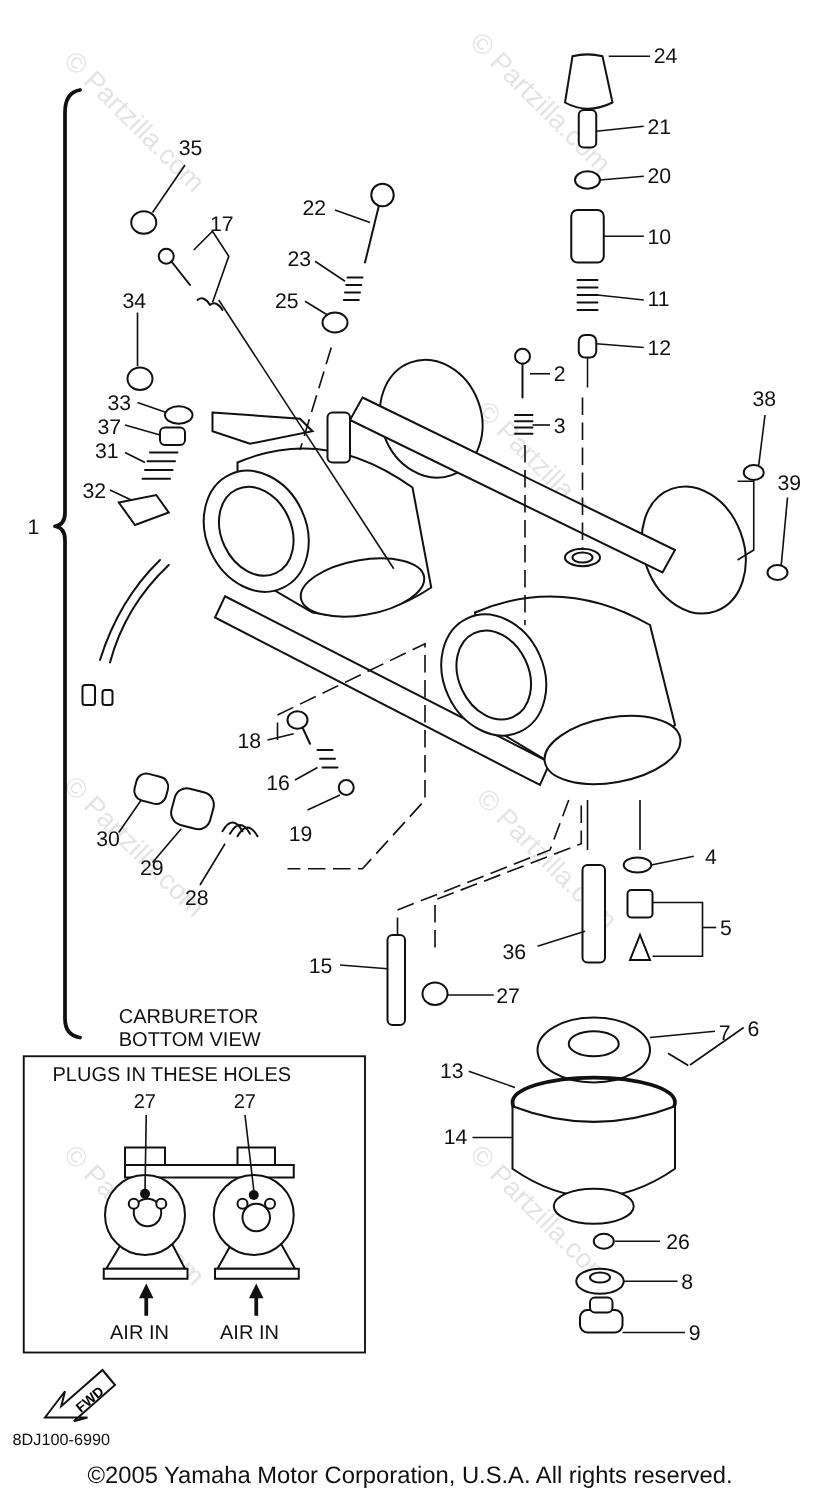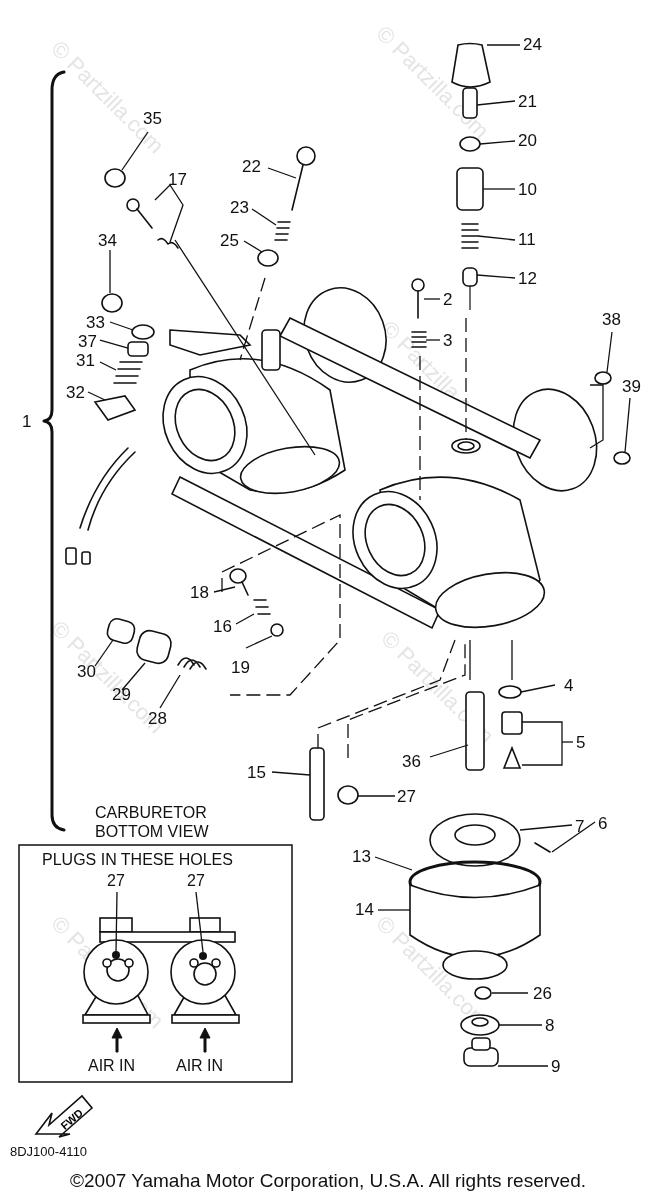--- a/index.html
+++ b/index.html
@@ -289,14 +289,14 @@
     <text class="cap" x="88" y="1071">AIR IN</text>
     <text class="cap" x="176" y="1071">AIR IN</text>
   </g>
 
   <g>
     <path class="part" d="M36,1134 L52,1113 L49,1125 L82,1096 L92,1108 L59,1137 L70,1134 Z"></path>
     <text x="58" y="1124" font-size="11" font-weight="bold" font-family="Liberation Sans, sans-serif" transform="rotate(-40 70 1118)">FWD</text>
   </g>
 </svg>
 
-<div class="code">8DJ100-4110</div>
-<div class="copyright">©2007  Yamaha Motor Corporation, U.S.A. All rights reserved.</div>
+<div class="code">8DJ100-6990</div>
+<div class="copyright">©2005  Yamaha Motor Corporation, U.S.A. All rights reserved.</div>
 
 </body></html>

